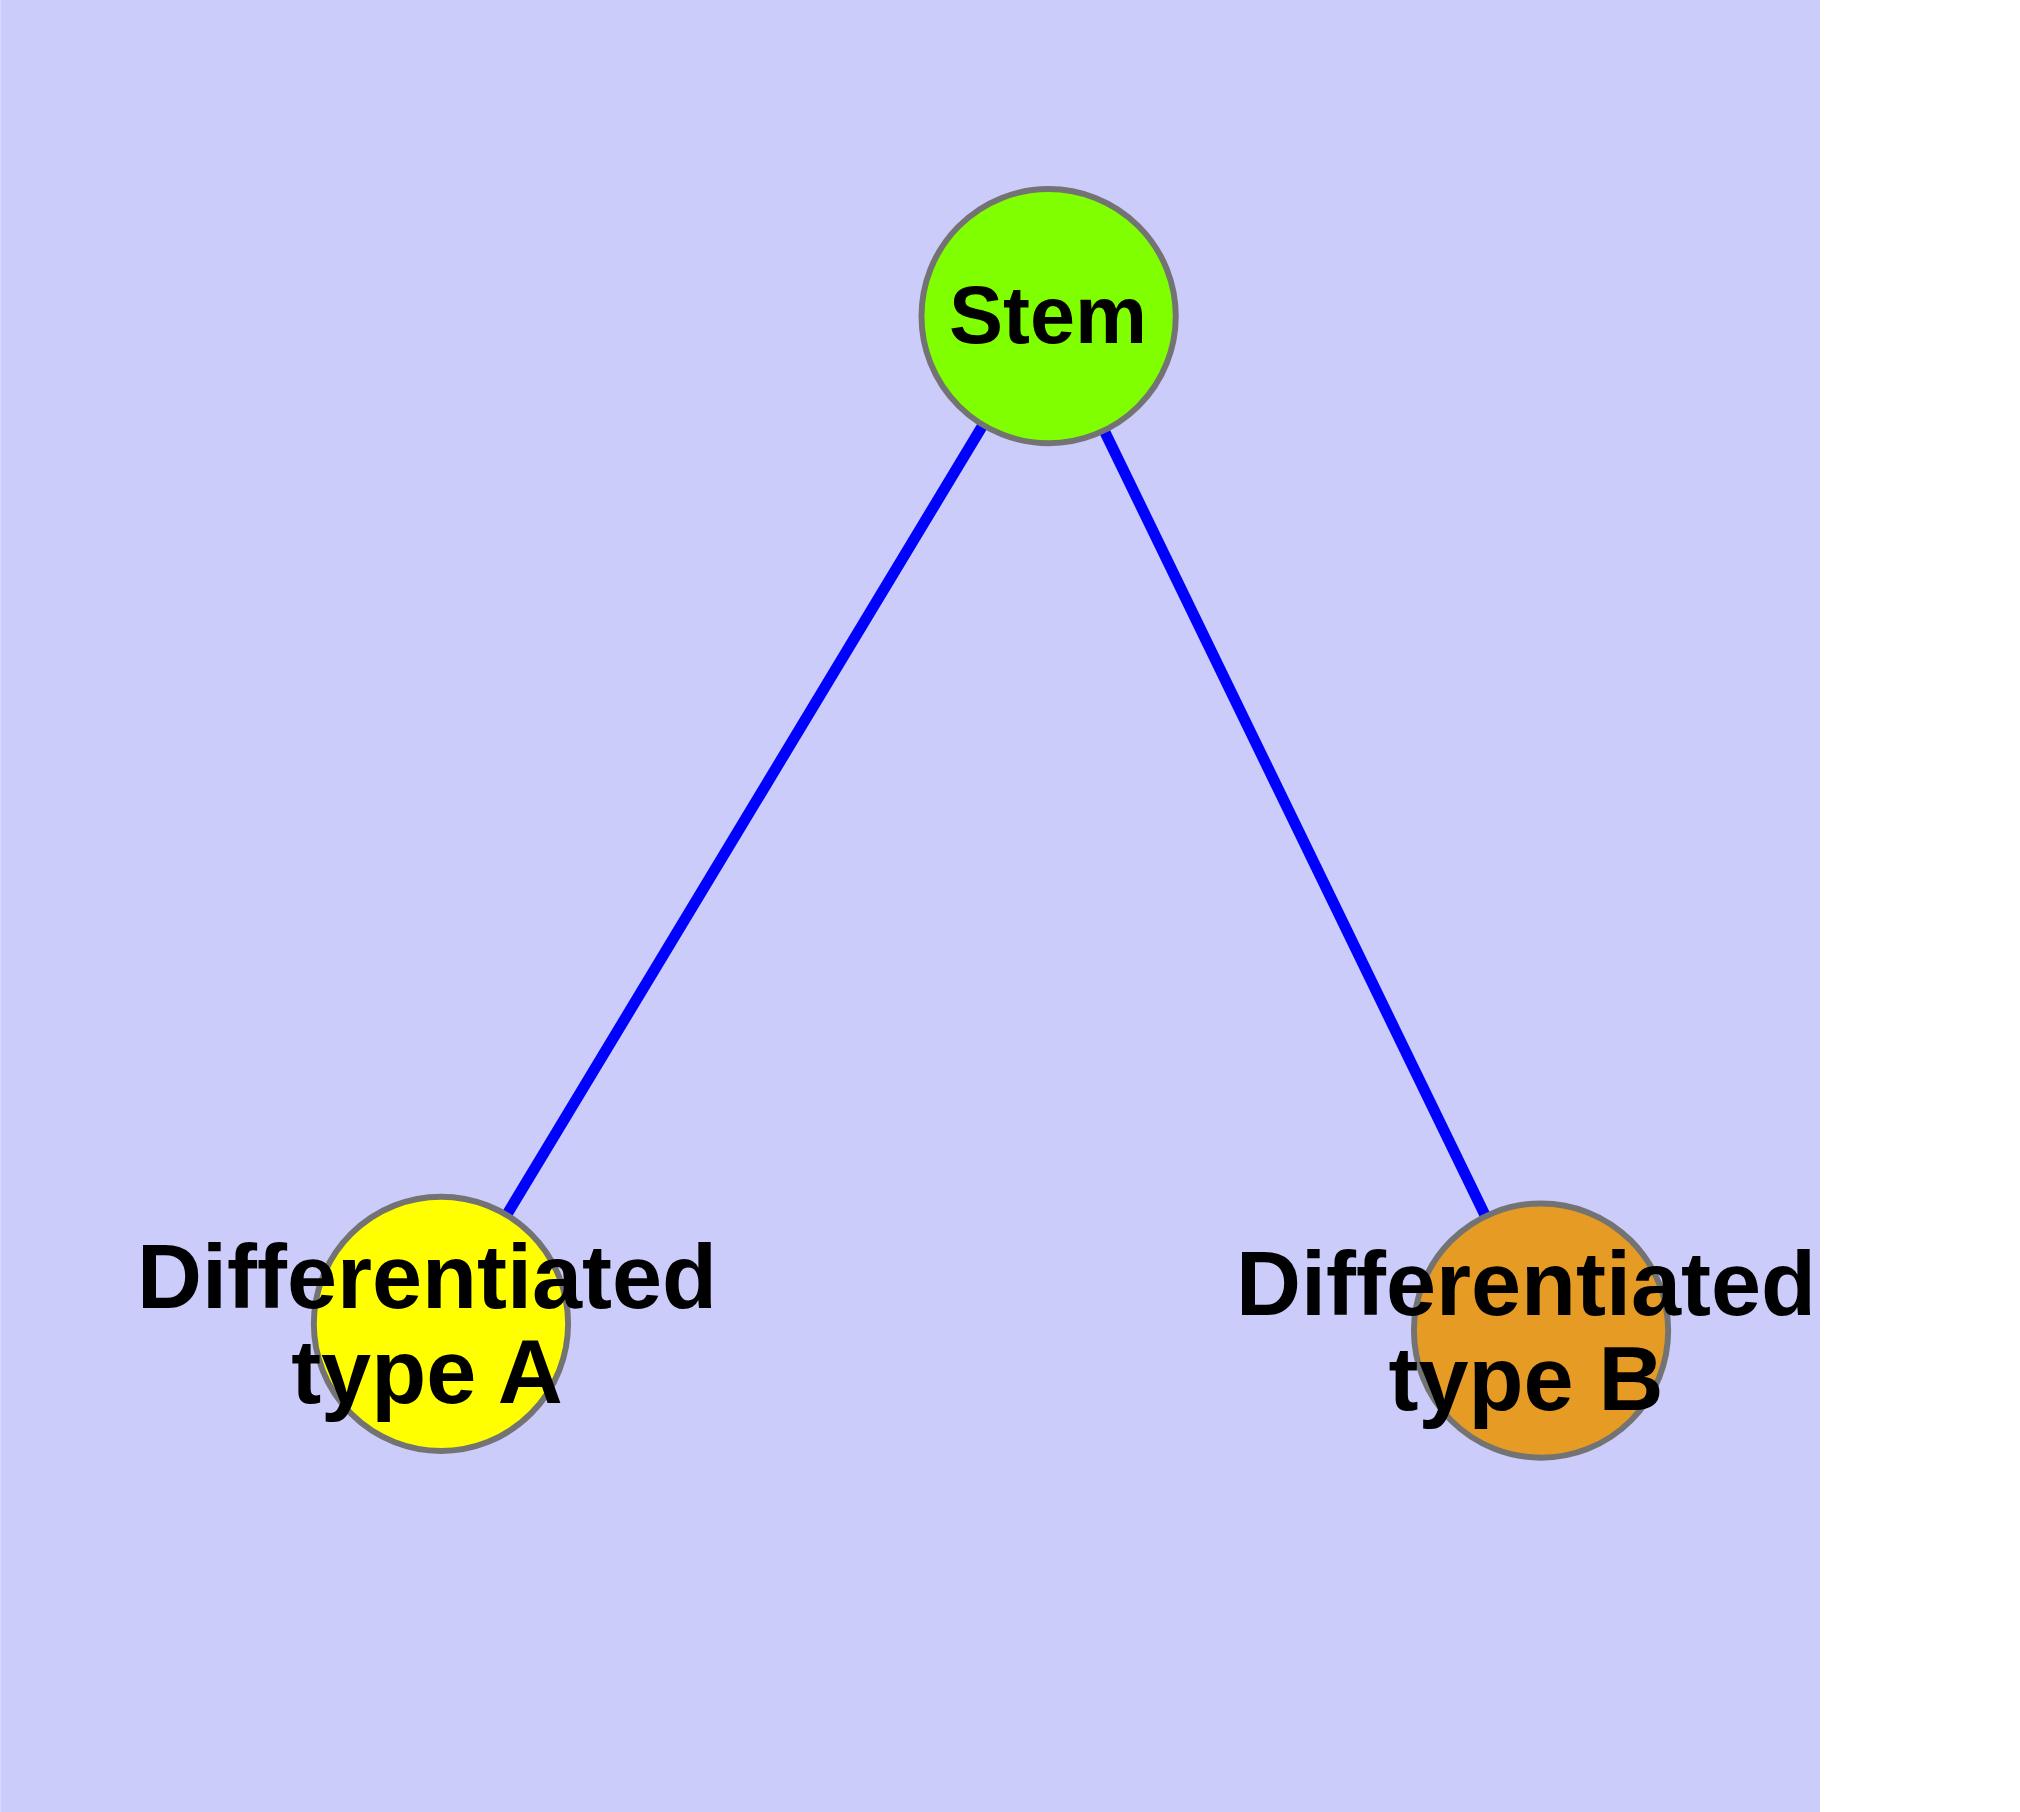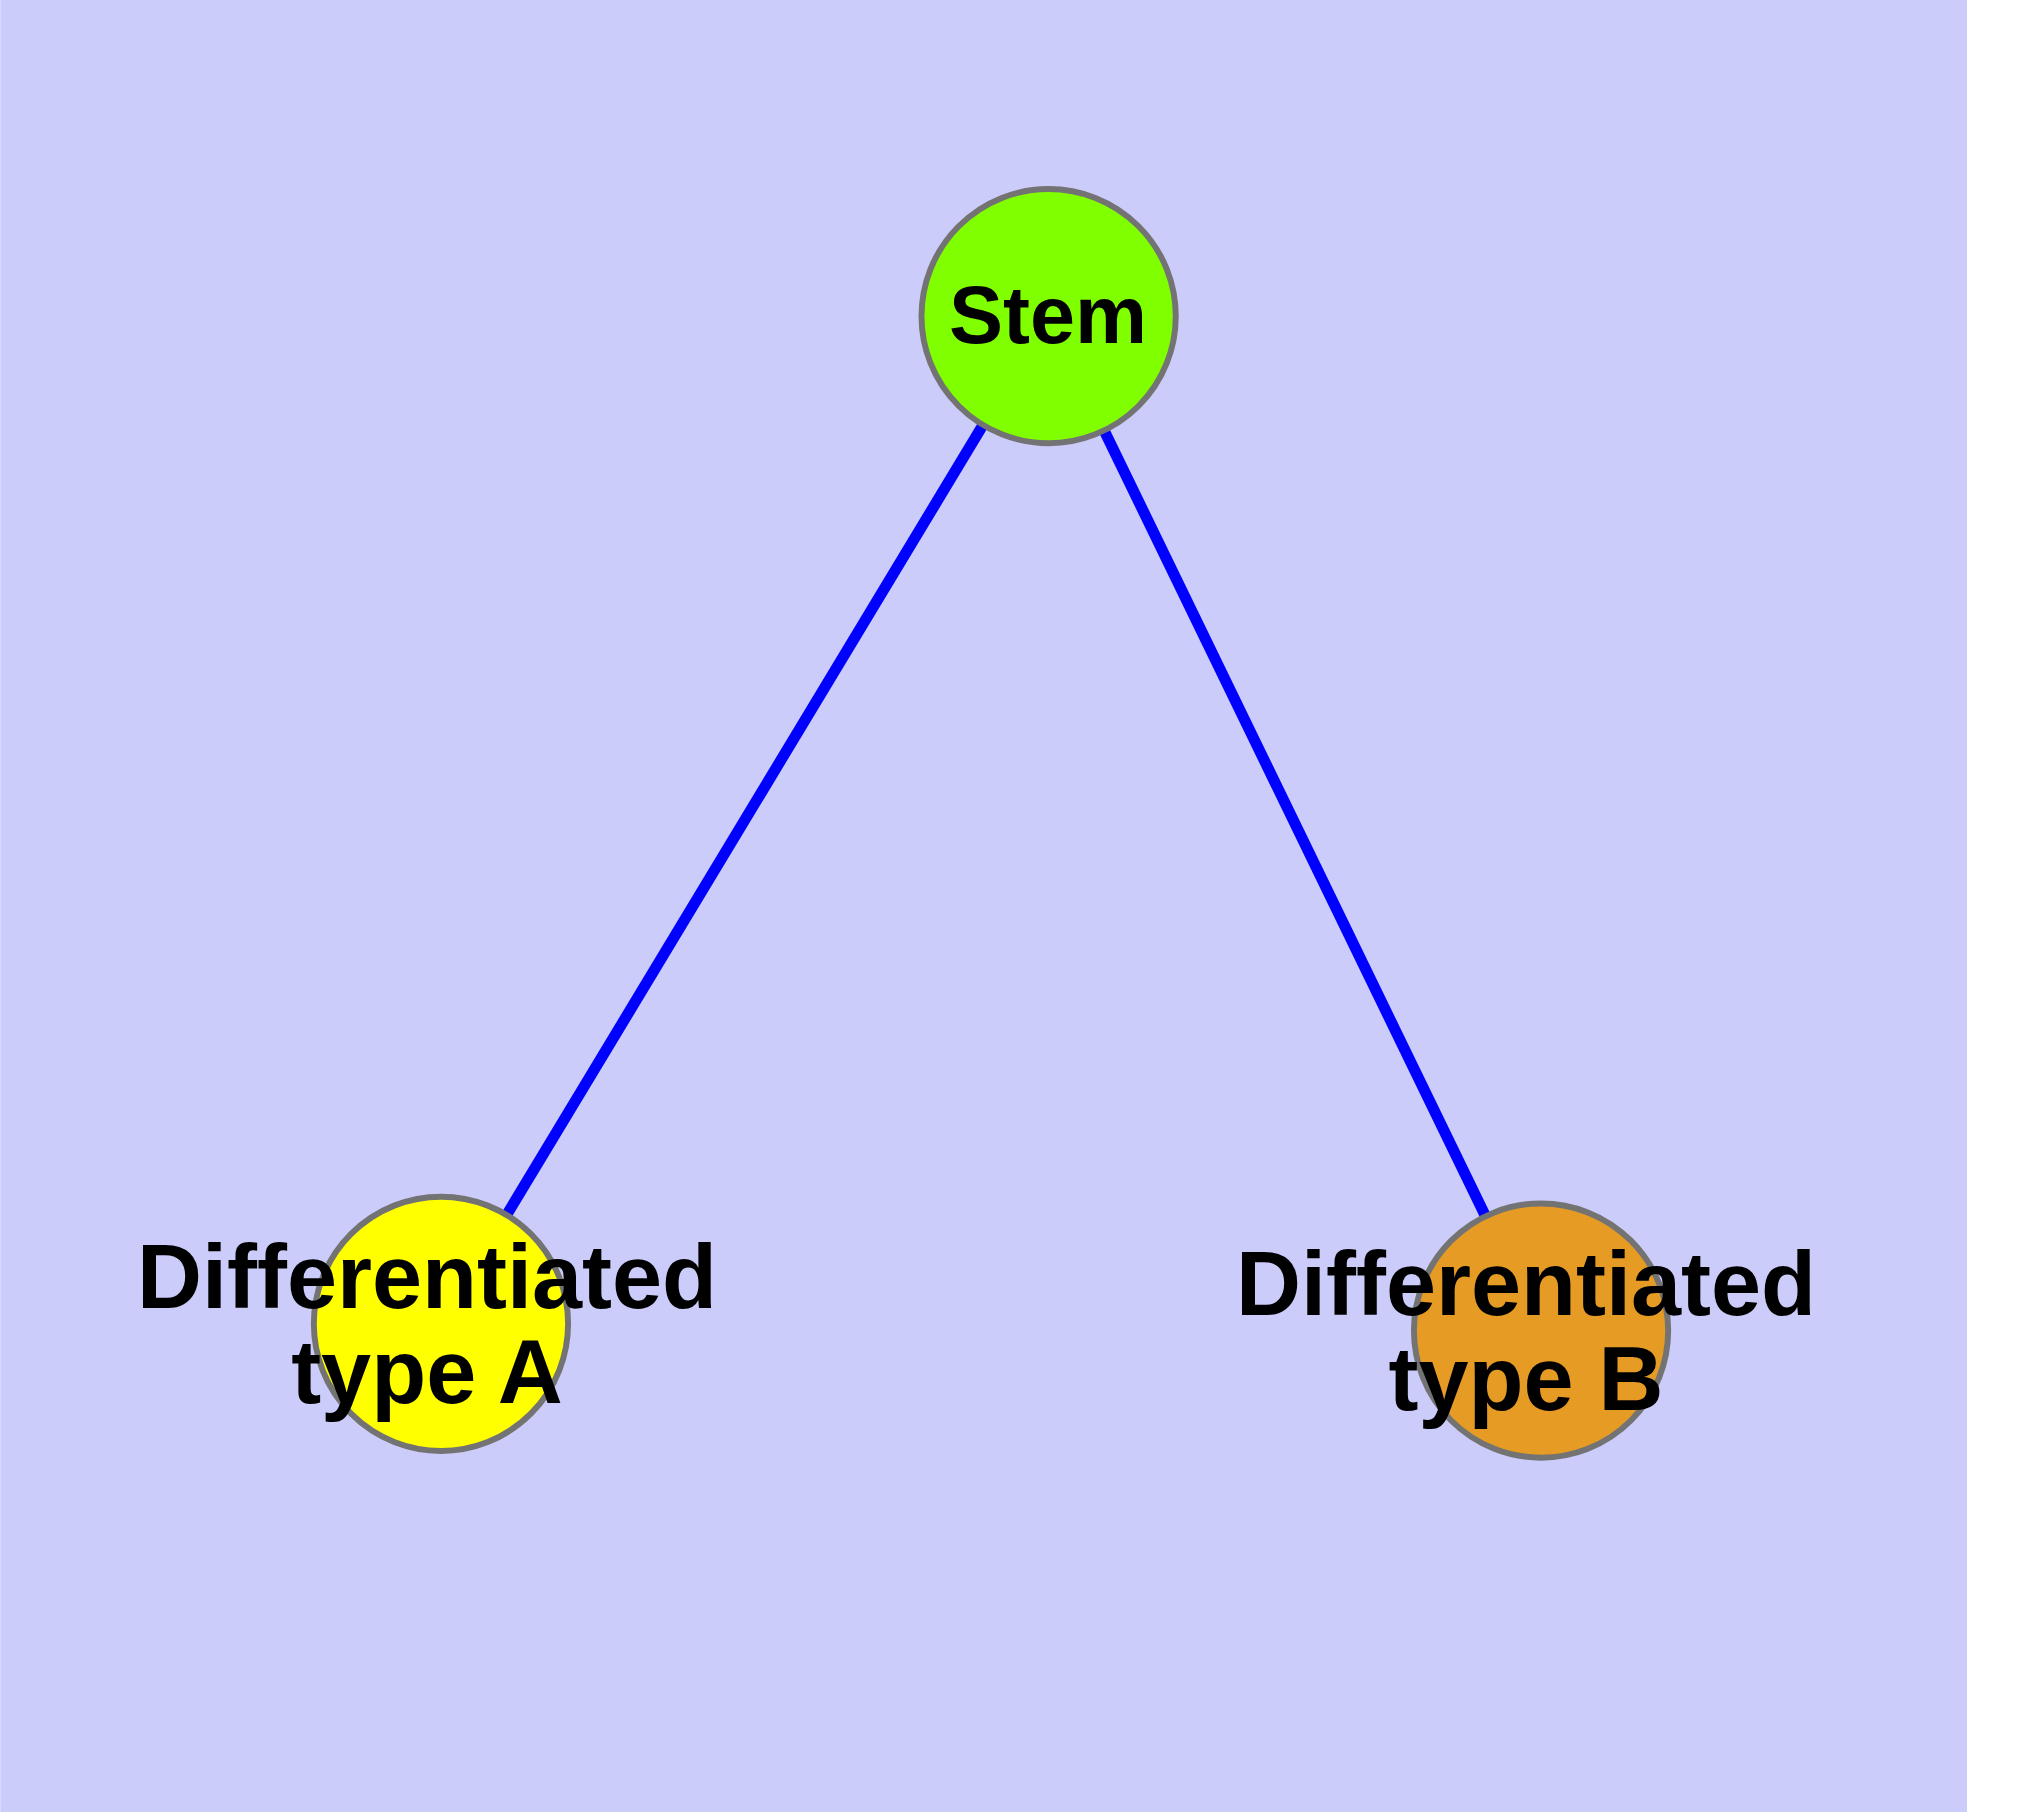--- a/index.html
+++ b/index.html
@@ -48,21 +48,21 @@
   #label-type-b {
     font-size: 90px;
     left: 1526px;
     top: 1331px;
     transform: translate(-50%, -50%);
   }
 </style>
 </head>
 <body>
 
-<div id="canvas" style="width: 1967px; height: 1812px;">
+<div id="canvas" style="width: 1820px; height: 1812px;">
 
   <svg id="graph-svg" viewBox="0 0 2384 2138" xmlns="http://www.w3.org/2000/svg" style="width: 2021px; height: 1812px;">
 
     <rect id="bg-rect" x="0" y="0" width="2384" height="2138" fill="#ccccfa"></rect>
 
     <g>
       <line id="edge-stem-a" x1="1237" y1="373" x2="520" y2="1562" stroke="#0000ff" stroke-width="13" stroke-linecap="butt"></line>
       <line id="edge-stem-b" x1="1237" y1="373" x2="1818" y2="1570" stroke="#0000ff" stroke-width="13" stroke-linecap="butt"></line>
     </g>
 

